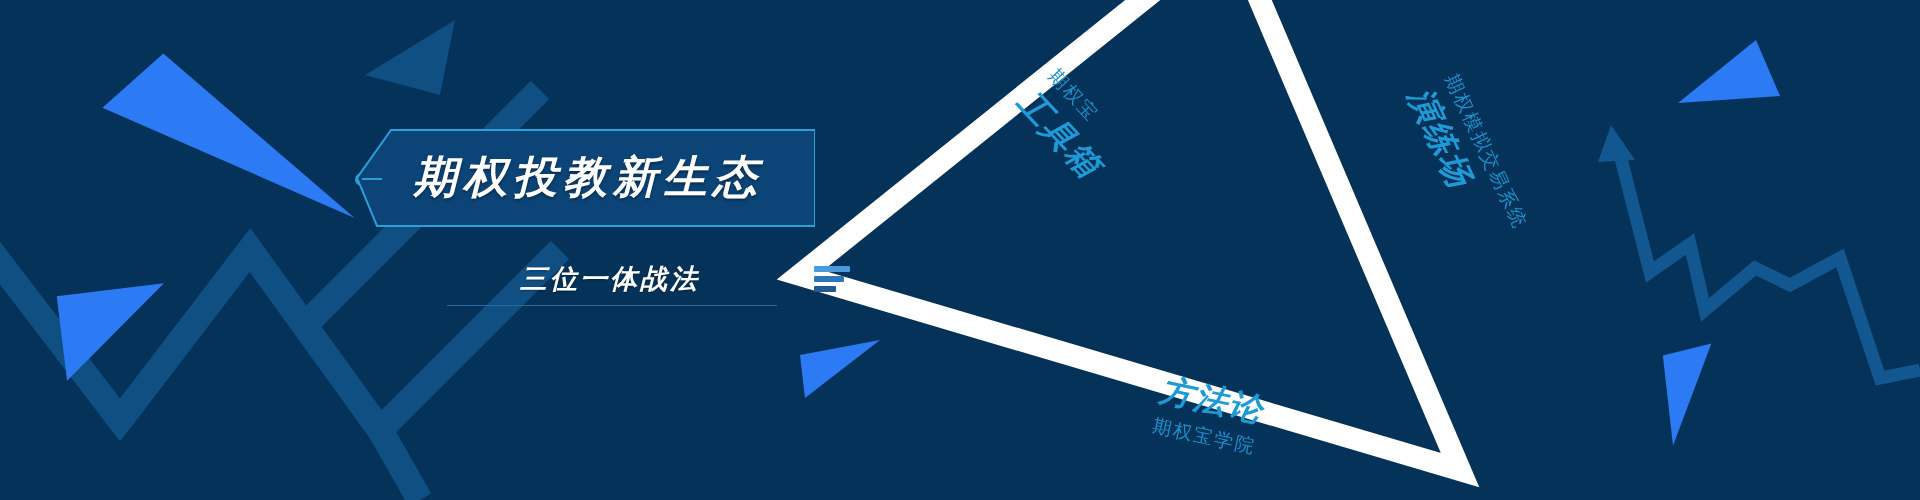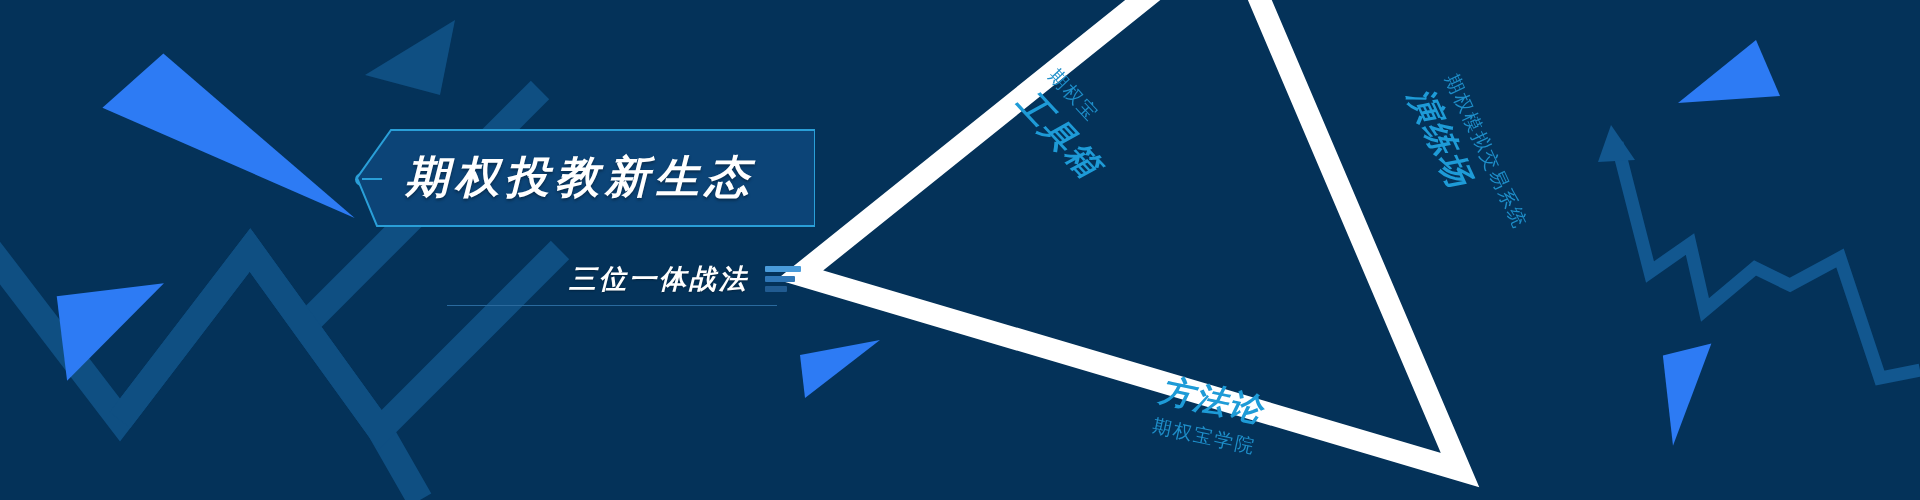--- a/index.html
+++ b/index.html
@@ -19,21 +19,21 @@
   }
   
   .banner-wrap {
     position:absolute;
     left:355px; top:128px;
     width:460px; height:100px;
   }
   .banner-svg { position:absolute; left:0; top:0; width:460px; height:100px; }
   .banner-title {
     position:absolute;
-    left:50px; top:16px;
+    left:58px; top:16px;
     width:380px;
     font-size:44px;
     font-weight:bold;
     font-style:italic;
     color:#ffffff;
     letter-spacing:6px;
     line-height:66px;
     white-space:nowrap;
     text-shadow:0 2px 3px rgba(0,0,0,.35);
   }
@@ -45,21 +45,21 @@
     border-radius:50%;
     background:#2a9fd8;
   }
   
   .subtitle-row {
     position:absolute;
     left:520px; top:257px;
     width:330px; height:44px;
     display:flex;
     align-items:center;
-    justify-content:center;
+    justify-content:space-between;
     gap:16px;
   }
   .subtitle-text {
     font-size:27px;
     font-weight:bold;
     font-style:italic;
     color:#ffffff;
     letter-spacing:3px;
     white-space:nowrap;
     text-shadow:0 1px 2px rgba(0,0,0,.3);

